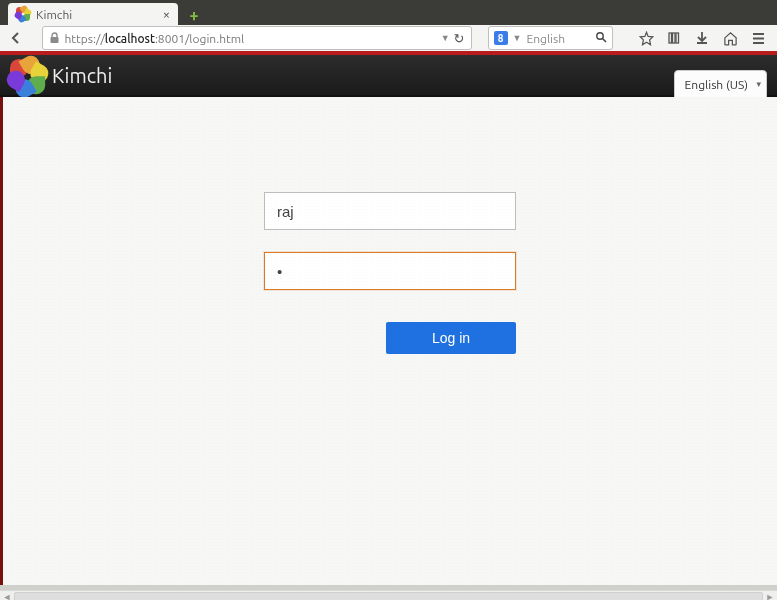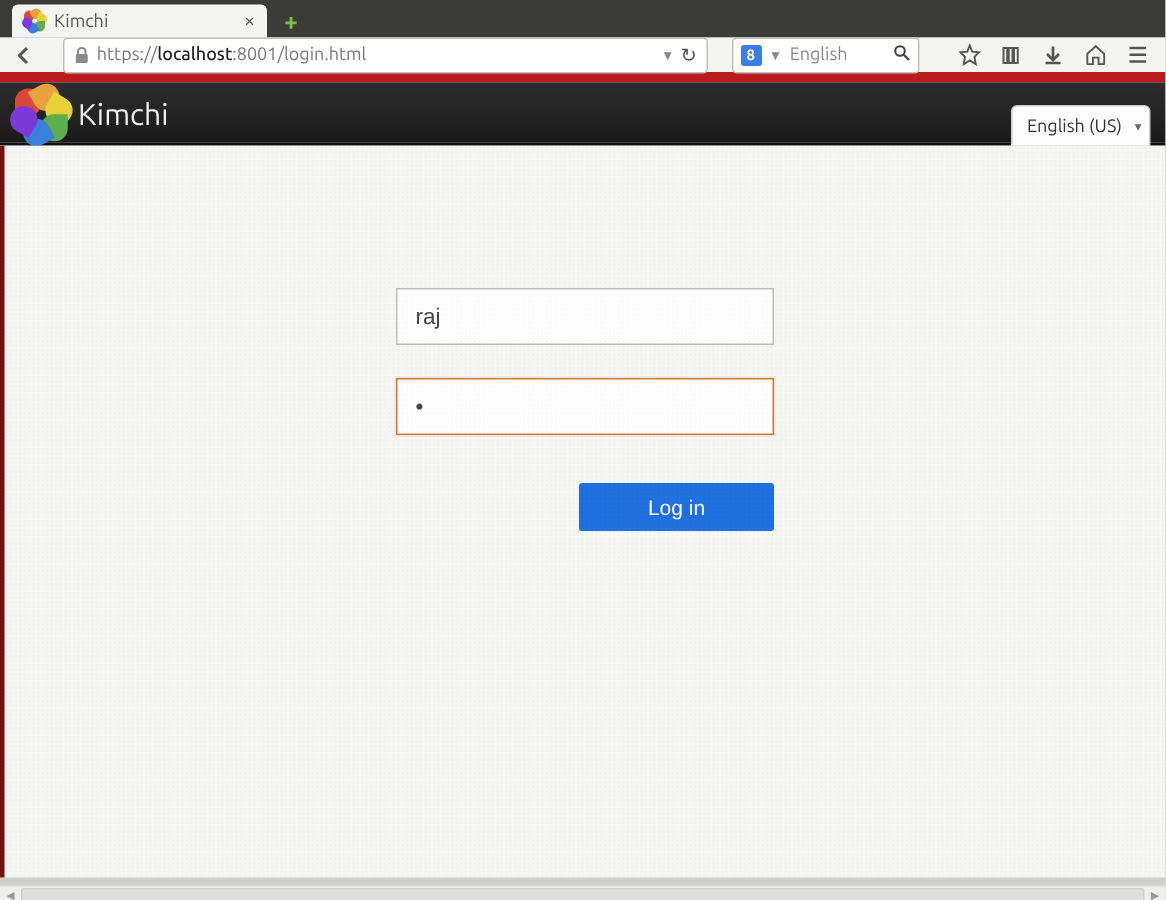--- a/index.html
+++ b/index.html
@@ -4,21 +4,21 @@
 <style>
   * { box-sizing: border-box; margin: 0; padding: 0; }
   html, body { width: 777px; height: 600px; font-family: "Ubuntu", "Segoe UI", sans-serif; background:#cfd0cc; overflow:hidden;}
   
   .tabstrip { height:25px; background:#3b3b38; display:flex; align-items:flex-end; padding-left:8px; }
   .tab { display:flex; align-items:center; height:22px; background:#f4f4f2; border-top-left-radius:4px; border-top-right-radius:4px; padding:0 8px; width:170px; font-size:12px; color:#555; position:relative;}
   .tab .favicon { width:14px; height:14px; margin-right:6px; position:relative;}
   .tab .close { margin-left:auto; font-size:13px; color:#555; cursor:pointer;}
   .newtab { width:20px; height:20px; margin-left:6px; display:flex; align-items:center; justify-content:center; color:#7fbf3f; font-size:16px; font-weight:bold; cursor:pointer;}
   
-  .navbar { height:30px; background:#f4f4f2; border-bottom:7px solid #b91c1c; display:flex; align-items:center; padding:0 6px; gap:16px;}
+  .navbar { height:30px; background:#f4f4f2; border-bottom:4px solid #b91c1c; display:flex; align-items:center; padding:0 6px; gap:16px;}
   .nav-btn { width:22px; height:22px; display:flex; align-items:center; justify-content:center; color:#555; cursor:pointer; border-radius:3px;}
   .urlbox { flex:0 0 auto; display:flex; align-items:center; height:24px; border:1px solid #bfbfbd; border-radius:3px; background:#fff; padding:0 6px; font-size:12px; color:#777; width:430px;}
   .urlbox svg { flex-shrink:0;}
   .urltext { margin-left:5px; white-space:nowrap; overflow:hidden;}
   .urltext .host { color:#222; font-weight:500;}
   .urlbox .spacer { flex:1;}
   .urlbox .dd { color:#888; font-size:9px; margin-right:4px;}
   .urlbox .reload { color:#555; font-size:13px;}
   .searchbox { display:flex; align-items:center; height:24px; border:1px solid #bfbfbd; border-radius:3px; background:#fff; padding:0 5px; width:140px; font-size:12px; color:#888; gap:5px;}
   .searchbox .g { width:14px; height:14px; background:#3b7de8; color:#fff; font-size:10px; font-weight:bold; display:flex; align-items:center; justify-content:center; border-radius:2px;}

